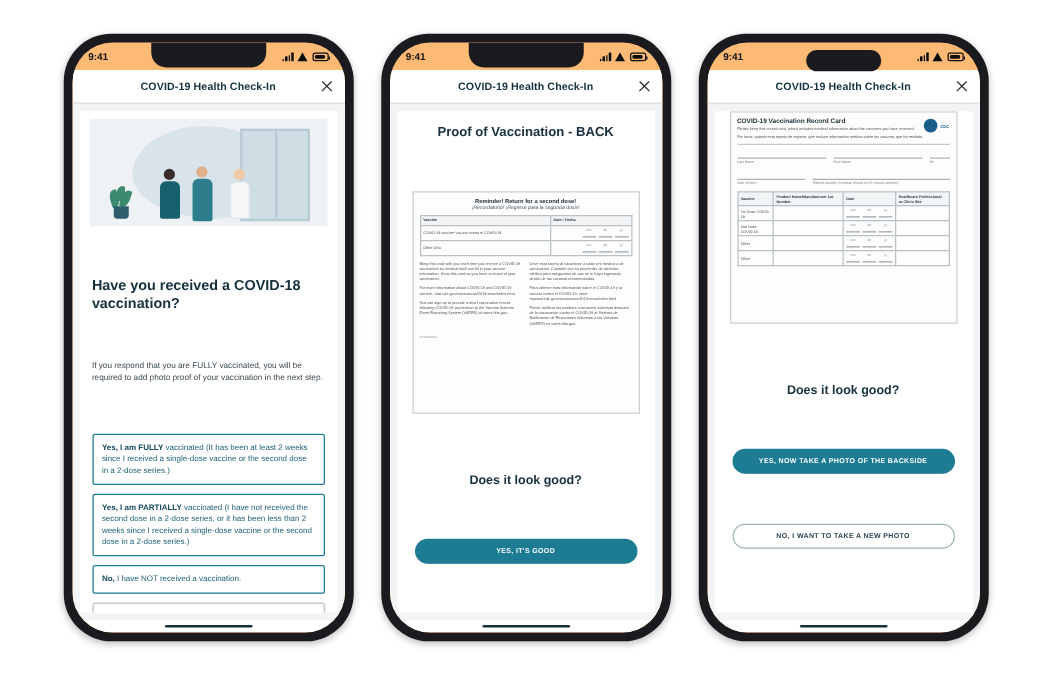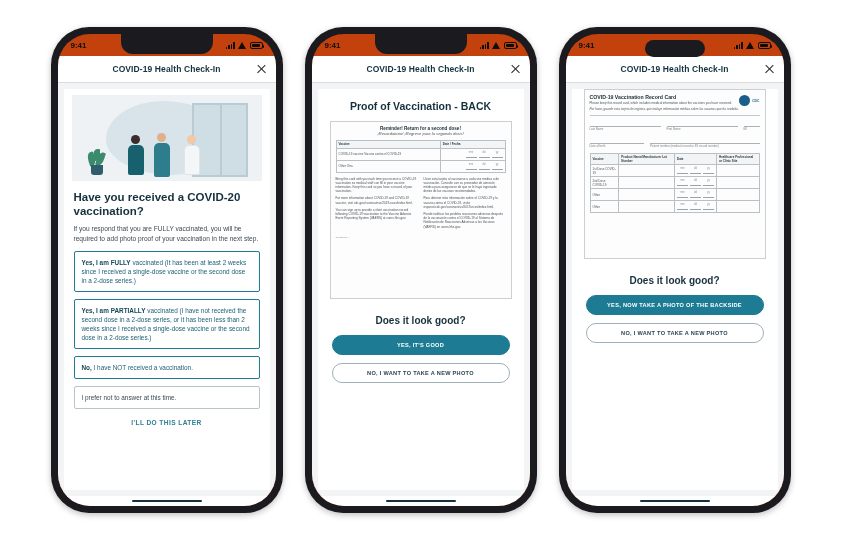--- a/index.html
+++ b/index.html
@@ -32,21 +32,21 @@
     border-radius: 38px;
     box-shadow: 0 2px 6px rgba(0,0,0,0.25);
     padding: 7px;
     box-sizing: border-box;
     flex: 0 0 auto;
   }
   .screen {
     position: relative;
     width: 100%;
     height: 100%;
-    background: #c2410c;
+    background: #fdba74;
     border-radius: 32px;
     overflow: hidden;
     display: flex;
     flex-direction: column;
   }
   .notch {
     position: absolute;
     top: 0;
     left: 50%;
     transform: translateX(-50%);
@@ -180,20 +180,21 @@
     display: flex;
     flex-direction: column;
   }
   .card {
     margin: 6px;
     background: #ffffff;
     flex: 1 1 auto;
     display: flex;
     flex-direction: column;
     overflow: hidden;
+    gap: 32px;
   }
 
   
   .hero {
     height: 86px;
     margin: 6px 8px 0 8px;
     background: #eef2f5;
     position: relative;
     overflow: hidden;
     flex: 0 0 86px;
@@ -491,21 +492,21 @@
             <div class="person p2">
                 <div class="head"></div>
                 <div class="body"></div>
               </div>
             <div class="person p3">
                 <div class="head"></div>
                 <div class="body"></div>
               </div>
           </div>
 
-          <div class="q-title">Have you received a COVID-20 vaccination?</div>
+          <div class="q-title">Have you received a COVID-18 vaccination?</div>
           <div class="q-sub">If you respond that you are FULLY vaccinated, you will be required to add photo proof of your vaccination in the next step.</div>
 
           <div class="options">
             <div class="opt">
               <b>Yes, I am FULLY</b><span> vaccinated (It has been at least 2 weeks since I received a single-dose vaccine or the second dose in a 2-dose series.)</span>
             </div>
             <div class="opt">
               <b>Yes, I am PARTIALLY</b><span> vaccinated (I have not received the second dose in a 2-dose series, or it has been less than 2 weeks since I received a single-dose vaccine or the second dose in a 2-dose series.)</span>
             </div>
             <div class="opt">

